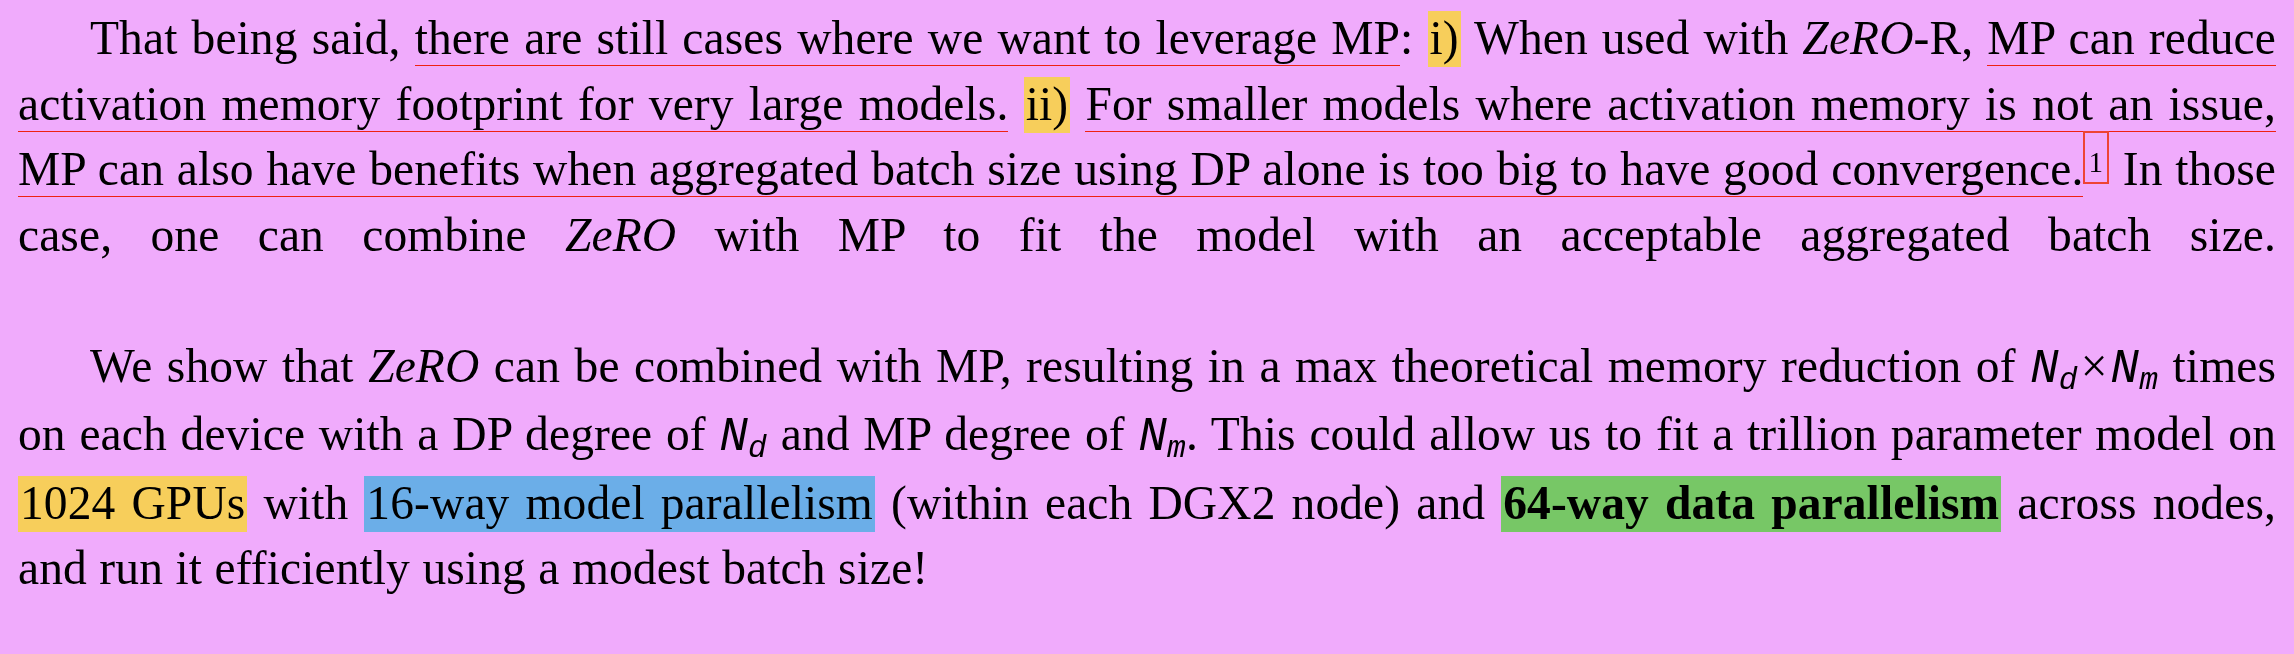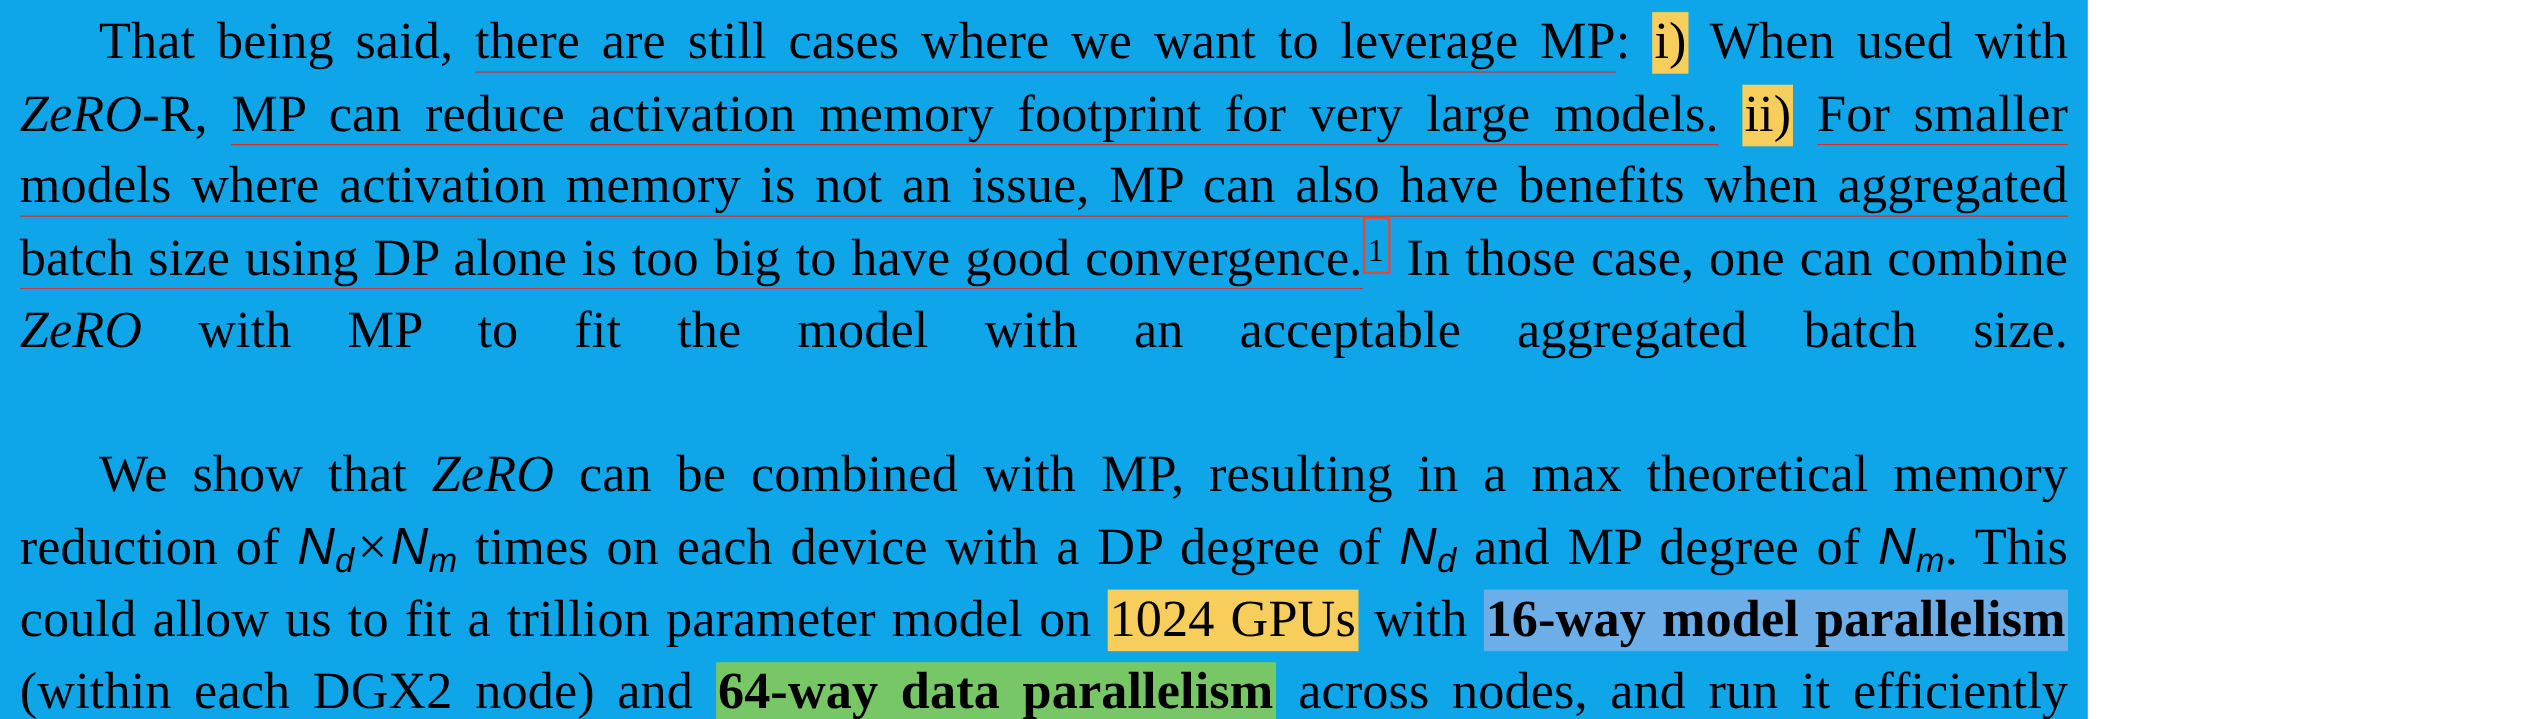--- a/index.html
+++ b/index.html
@@ -11,25 +11,25 @@
   body {
     width: 2294px;
     height: 654px;
     font-family: "Liberation Serif", "DejaVu Serif", serif;
     color: #000000;
     overflow: hidden;
   }
 
   #page {
     position: relative;
-    width: 1898px;
+    width: 2294px;
     height: 654px;
     box-sizing: border-box;
     padding: 6px 18px 0 18px;
-    background: #0ea5e9;
+    background: #f0abfc;
   }
 
   .para {
     font-size: 47.5px;
     line-height: 65.5px;
     text-align: justify;
     text-justify: inter-word;
     letter-spacing: 0.1px;
     word-spacing: 0.5px;
     margin: 0;
@@ -46,21 +46,21 @@
   .para.last::after { content: none; }
 
   .indent { display: inline-block; width: 72px; }
 
   
   .it { font-style: italic; }
 
   
   .math {
     font-style: italic;
-    font-family: Liberation Sans, sans-serif;
+    font-family: Liberation Mono, monospace;
   }
   .math sub {
     font-style: italic;
     font-size: 0.66em;
     vertical-align: -0.22em;
     line-height: 0;
   }
   .times {
     font-style: normal;
     padding: 0 3px;
@@ -77,21 +77,21 @@
 
   
   mark {
     color: #000000;
     padding: 1px 2px 3px 2px;
     border-radius: 0;
     box-decoration-break: clone;
     -webkit-box-decoration-break: clone;
   }
   mark.amber { background-color: #f7ce5b; }
-  mark.blue  { background-color: #6baee8; font-weight: bold; }
+  mark.blue  { background-color: #6baee8; }
   mark.green { background-color: #77c766; font-weight: bold; }
 
   
   .fn-box {
     display: inline-block;
     border: 2px solid #ee4433;
     padding: 0 4px 1px 3px;
     margin: 0 1px 0 0;
     line-height: 1;
     position: relative;

